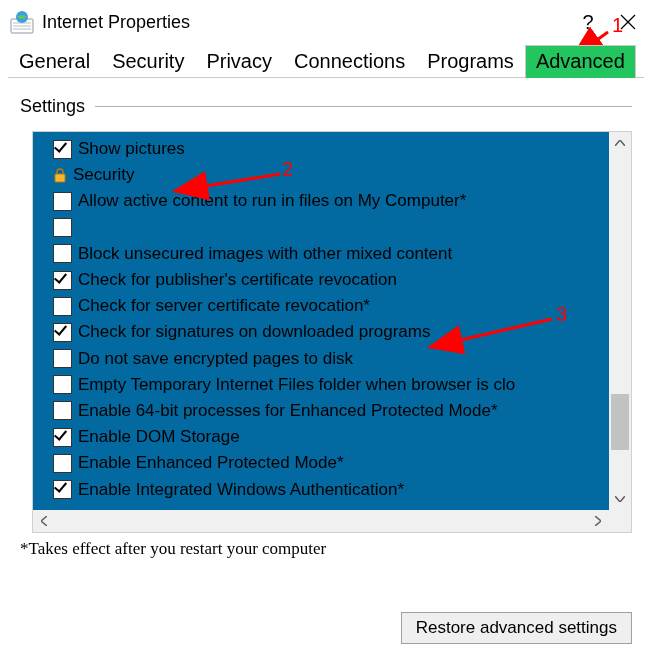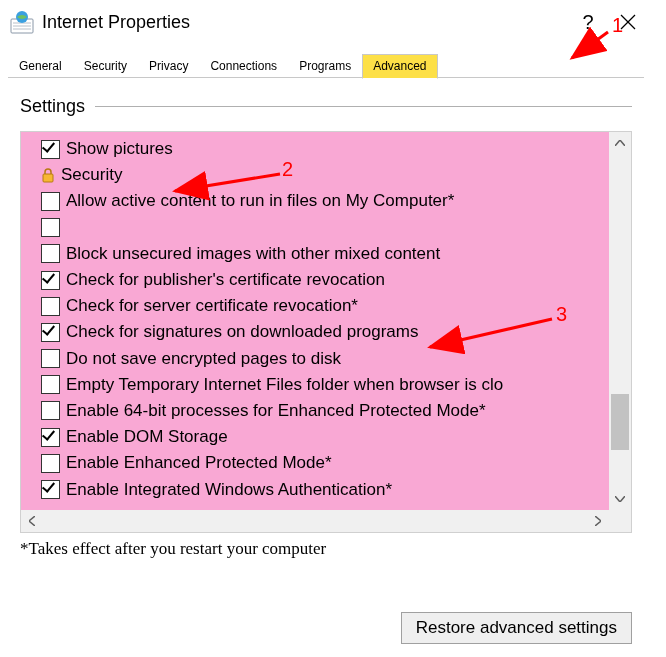--- a/index.html
+++ b/index.html
@@ -64,32 +64,32 @@
   }
   .tabs::after{
     content:"";
     position:absolute;
     left:8px; right:8px; bottom:0;
     border-bottom:1px solid #c8c8c8;
     z-index:0;
   }
   .tab {
     padding: 4px 10px 5px 10px;
-    font-size: 12px;
+    font-size: 20px;
     color: #000;
     cursor: default;
     position: relative;
     z-index:1;
     border:1px solid transparent;
     border-bottom:none;
   }
   .tab.active {
     border: 1px solid #c8c8c8;
     border-bottom: 1px solid #fff;
-    background: #fde047;
+    background: #22c55e;
     margin-bottom:-1px;
   }
 
   
   .settings-area {
     padding: 18px 20px 0 20px;
   }
   .group-header {
     display: flex;
     align-items: center;
@@ -103,21 +103,22 @@
     flex: 1 1 auto;
     height: 1px;
     background: #b0b0b0;
   }
 
   .tree-box {
     border: 1px solid #d0d0d0;
     height: 400px;
     position: relative;
     overflow: hidden;
-    background: #f9a8d4;
+    background: #0369a1;
+    margin-left: 12px;
   }
   .tree-scroll {
     position: absolute;
     top: 0; bottom: 22px;
     left: 0; right: 22px;
     overflow: hidden;
     padding-top: 4px;
   }
   .tree-line {
     display: flex;

